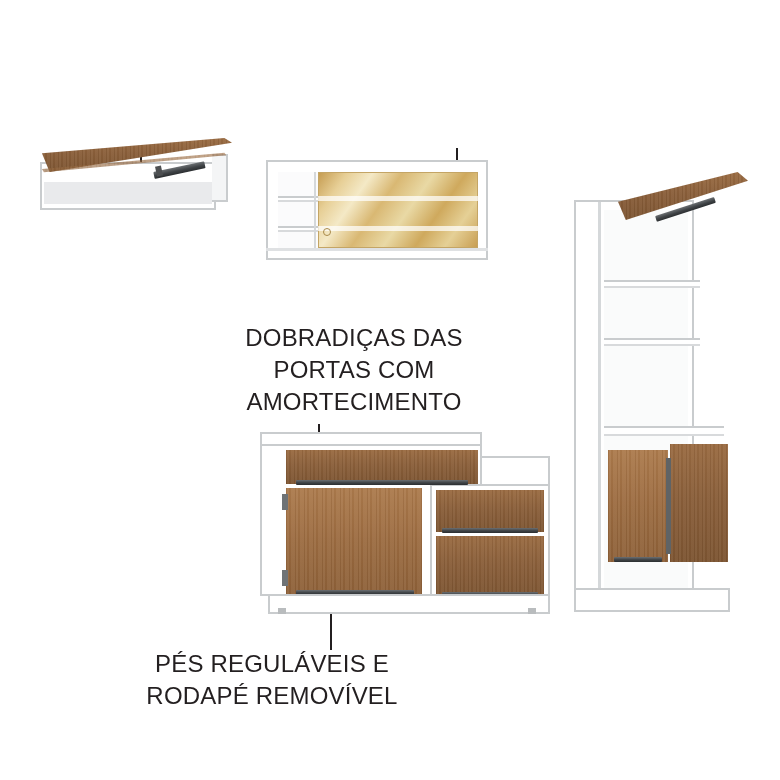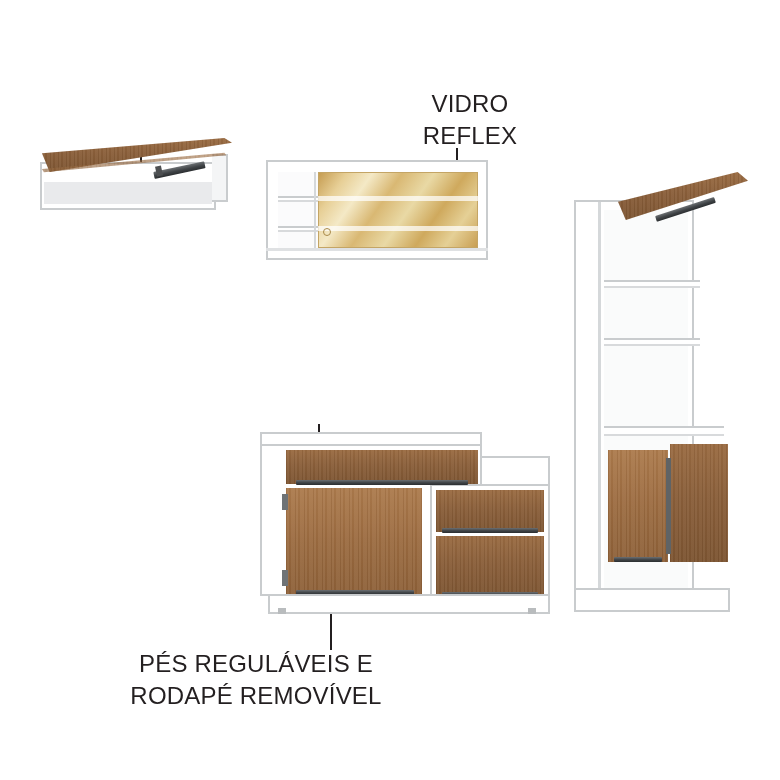--- a/index.html
+++ b/index.html
@@ -92,23 +92,24 @@
     position: absolute;
     background: #d5d8da;
   }
   .darkline { position: absolute; background: #4d4f51; }
 </style>
 </head>
 <body>
 
 <div id="stage">
 
-  <div class="label" style="left:378px; top:88px; width:184px;">VIDRO
-REFLEX</div>
-  <div class="label" style="left:108px; top:648px; width:296px;">PÉS REGULÁVEIS E
+  <div class="label" style="left:222px; top:322px; width:264px;">DOBRADIÇAS DAS
+PORTAS COM
+AMORTECIMENTO</div>
+  <div class="label" style="left:124px; top:648px; width:296px;">PÉS REGULÁVEIS E
 RODAPÉ REMOVÍVEL</div>
 
   <div class="leader leader-v" style="left:140px; top:146px; height:42px;"></div>
 
   <div class="leader leader-v" style="left:456px; top:148px; height:44px;"></div>
 
   <div class="leader leader-v" style="left:318px; top:424px; height:74px;"></div>
   <div class="leader leader-h" style="left:318px; top:497px; width:36px;"></div>
 
   <div class="leader leader-v" style="left:330px; top:608px; height:42px;"></div>

